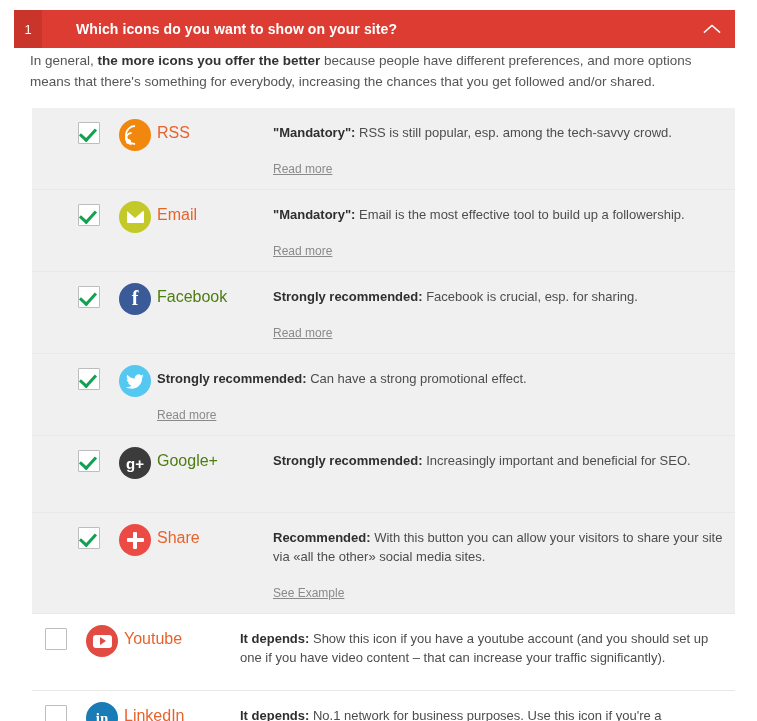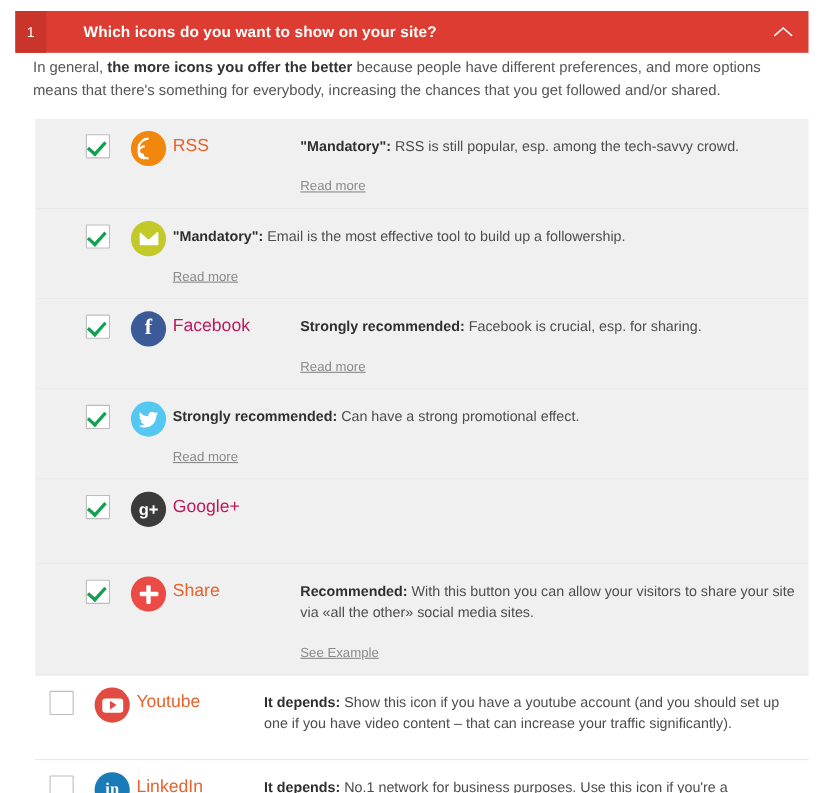--- a/index.html
+++ b/index.html
@@ -133,21 +133,21 @@
     font-size: 15px;
     overflow: hidden;
     position: relative;
   }
 
   .name-cell {
     width: 116px;
     min-width: 116px;
     padding-top: 6px;
     font-size: 16px;
-    color: #be185d;
+    color: #4d7c0f;
   }
   .name-cell.hl { color: #e8622c; }
 
   .desc-cell {
     flex: 1;
     padding-top: 5px;
     padding-right: 6px;
     font-size: 13px;
     line-height: 19px;
     color: #4d4d4d;
@@ -252,20 +252,21 @@
 
     <div class="row shaded">
       <div class="cb-cell">
         <div class="checkbox checked"></div>
       </div>
       <div class="icon-cell">
         <div class="sicon email">
             <div class="env"></div>
           </div>
       </div>
+      <div class="name-cell hl">Email</div>
       <div class="desc-cell">
         <b>"Mandatory":</b><span> Email is the most effective tool to build up a followership.</span><br>
         <a class="readmore" href="#">Read more</a>
       </div>
     </div>
 
     <div class="row shaded">
       <div class="cb-cell">
         <div class="checkbox checked"></div>
       </div>
@@ -301,20 +302,23 @@
     <div class="row shaded">
       <div class="cb-cell">
         <div class="checkbox checked"></div>
       </div>
       <div class="icon-cell">
         <div class="sicon gplus">
             <span>g+</span>
           </div>
       </div>
       <div class="name-cell">Google+</div>
+      <div class="desc-cell">
+        <b>Strongly recommended:</b><span> Increasingly important and beneficial for SEO.</span>
+      </div>
     </div>
 
     <div class="row shaded">
       <div class="cb-cell">
         <div class="checkbox checked"></div>
       </div>
       <div class="icon-cell">
         <div class="sicon share">
           <span class="plusv"></span>
             <span class="plush"></span>

